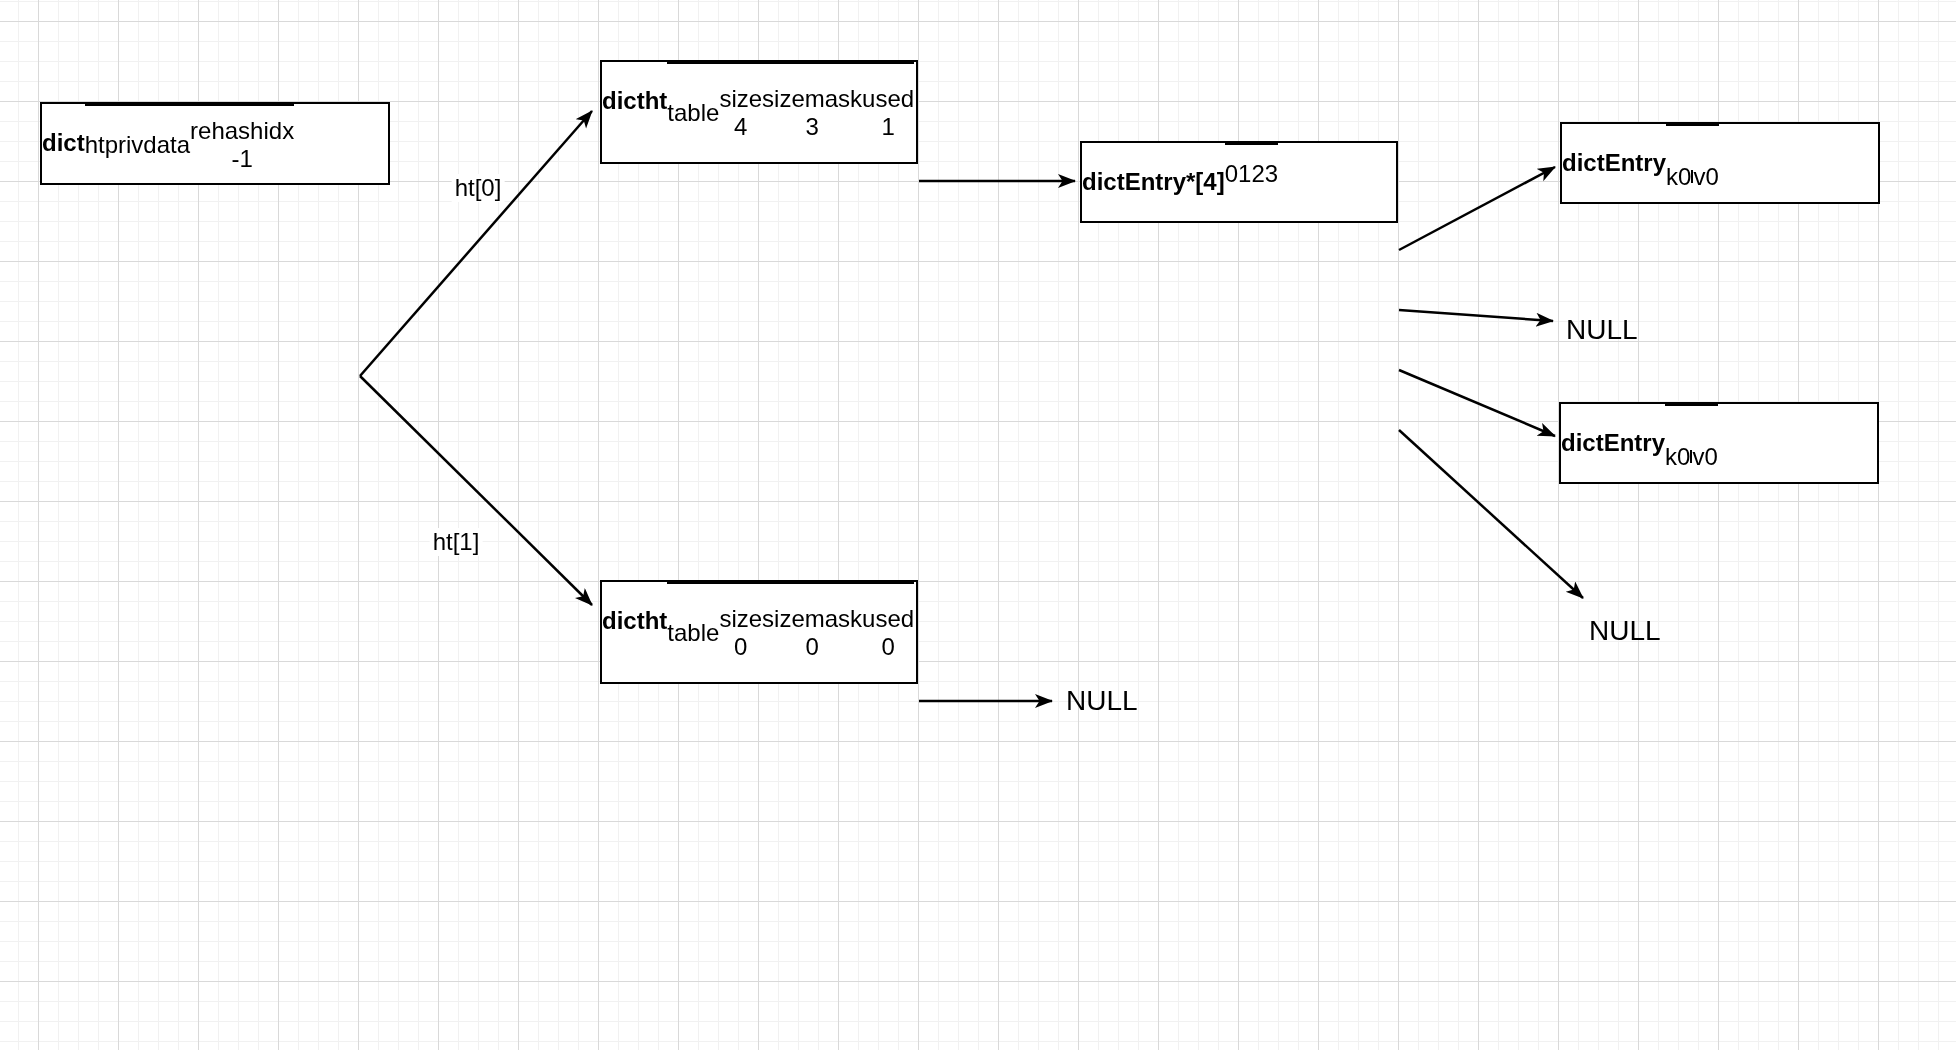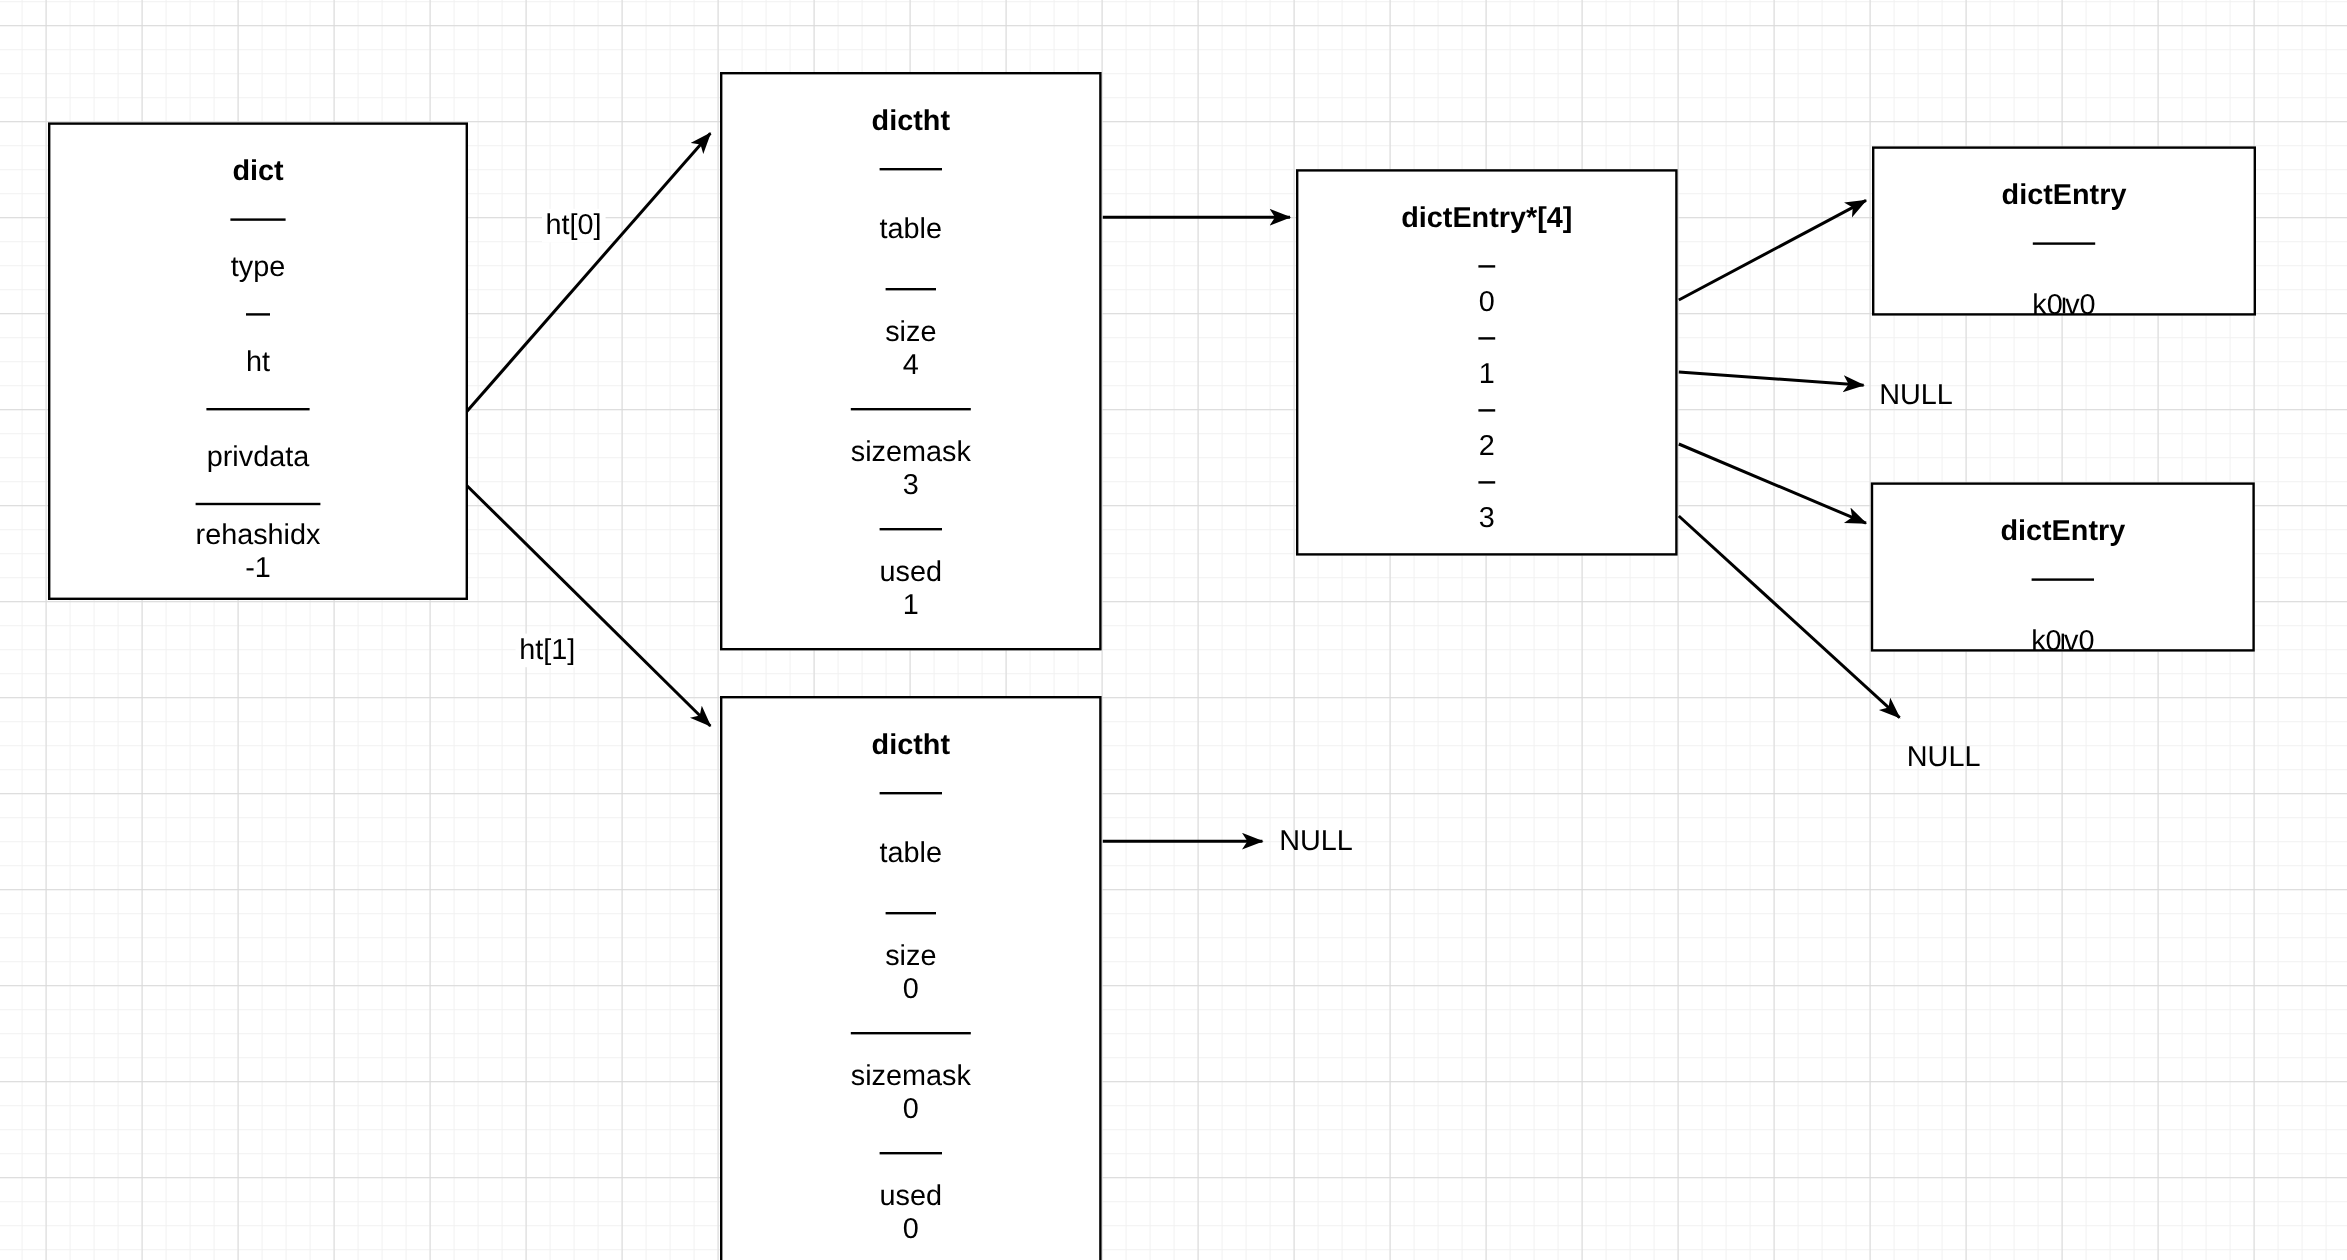--- a/index.html
+++ b/index.html
@@ -21,22 +21,21 @@
     background-position: 38px 0, 0 21px, 18px 0, 0 1px;
   }
 
   svg.edges { position: absolute; left: 0; top: 0; width: 1956px; height: 1050px; }
 
   .node {
     position: absolute;
     background: #ffffff;
     border: 2.5px solid #000;
     display: flex;
-    flex-direction: column;
-    align-items: center;
+    flex-direction: row;
   }
   .node > div + div { border-top: 2.5px solid #000; }
 
   .trow {
     display: flex;
     flex-direction: column;
     align-items: center;
     justify-content: center;
     text-align: center;
     font-size: 24px;
@@ -62,21 +61,21 @@
   .edge-label {
     position: absolute;
     font-size: 24px;
     white-space: nowrap;
     background: #ffffff;
     padding: 0 3px;
     transform: translate(-50%, -50%);
   }
   .null-label {
     position: absolute;
-    font-size: 24px;
+    font-size: 28px;
     white-space: nowrap;
     transform: translateY(-50%);
   }
 </style>
 </head>
 <body>
 
 <div id="canvas">
 
   <svg class="edges">
@@ -92,24 +91,20 @@
       <path d="M1399,250 L1555,167" marker-end="url(#arrow)"></path>
       <path d="M1399,310 L1553,321" marker-end="url(#arrow)"></path>
       <path d="M1399,370 L1555,436" marker-end="url(#arrow)"></path>
       <path d="M1399,430 L1583,598" marker-end="url(#arrow)"></path>
       <path d="M919,701 L1052,701" marker-end="url(#arrow)"></path>
     </g>
   </svg>
 
   <div class="node" style="left:40px; top:102px; width:350px;">
     <div class="trow title">dict</div>
-    <div class="trow r79">
-      <div>type</div>
-      <div></div>
-    </div>
     <div class="trow r79">
       <div>ht</div>
       <div></div>
     </div>
     <div class="trow r79">
       <div>privdata</div>
       <div></div>
     </div>
     <div class="trow r79">
       <div>rehashidx</div>

